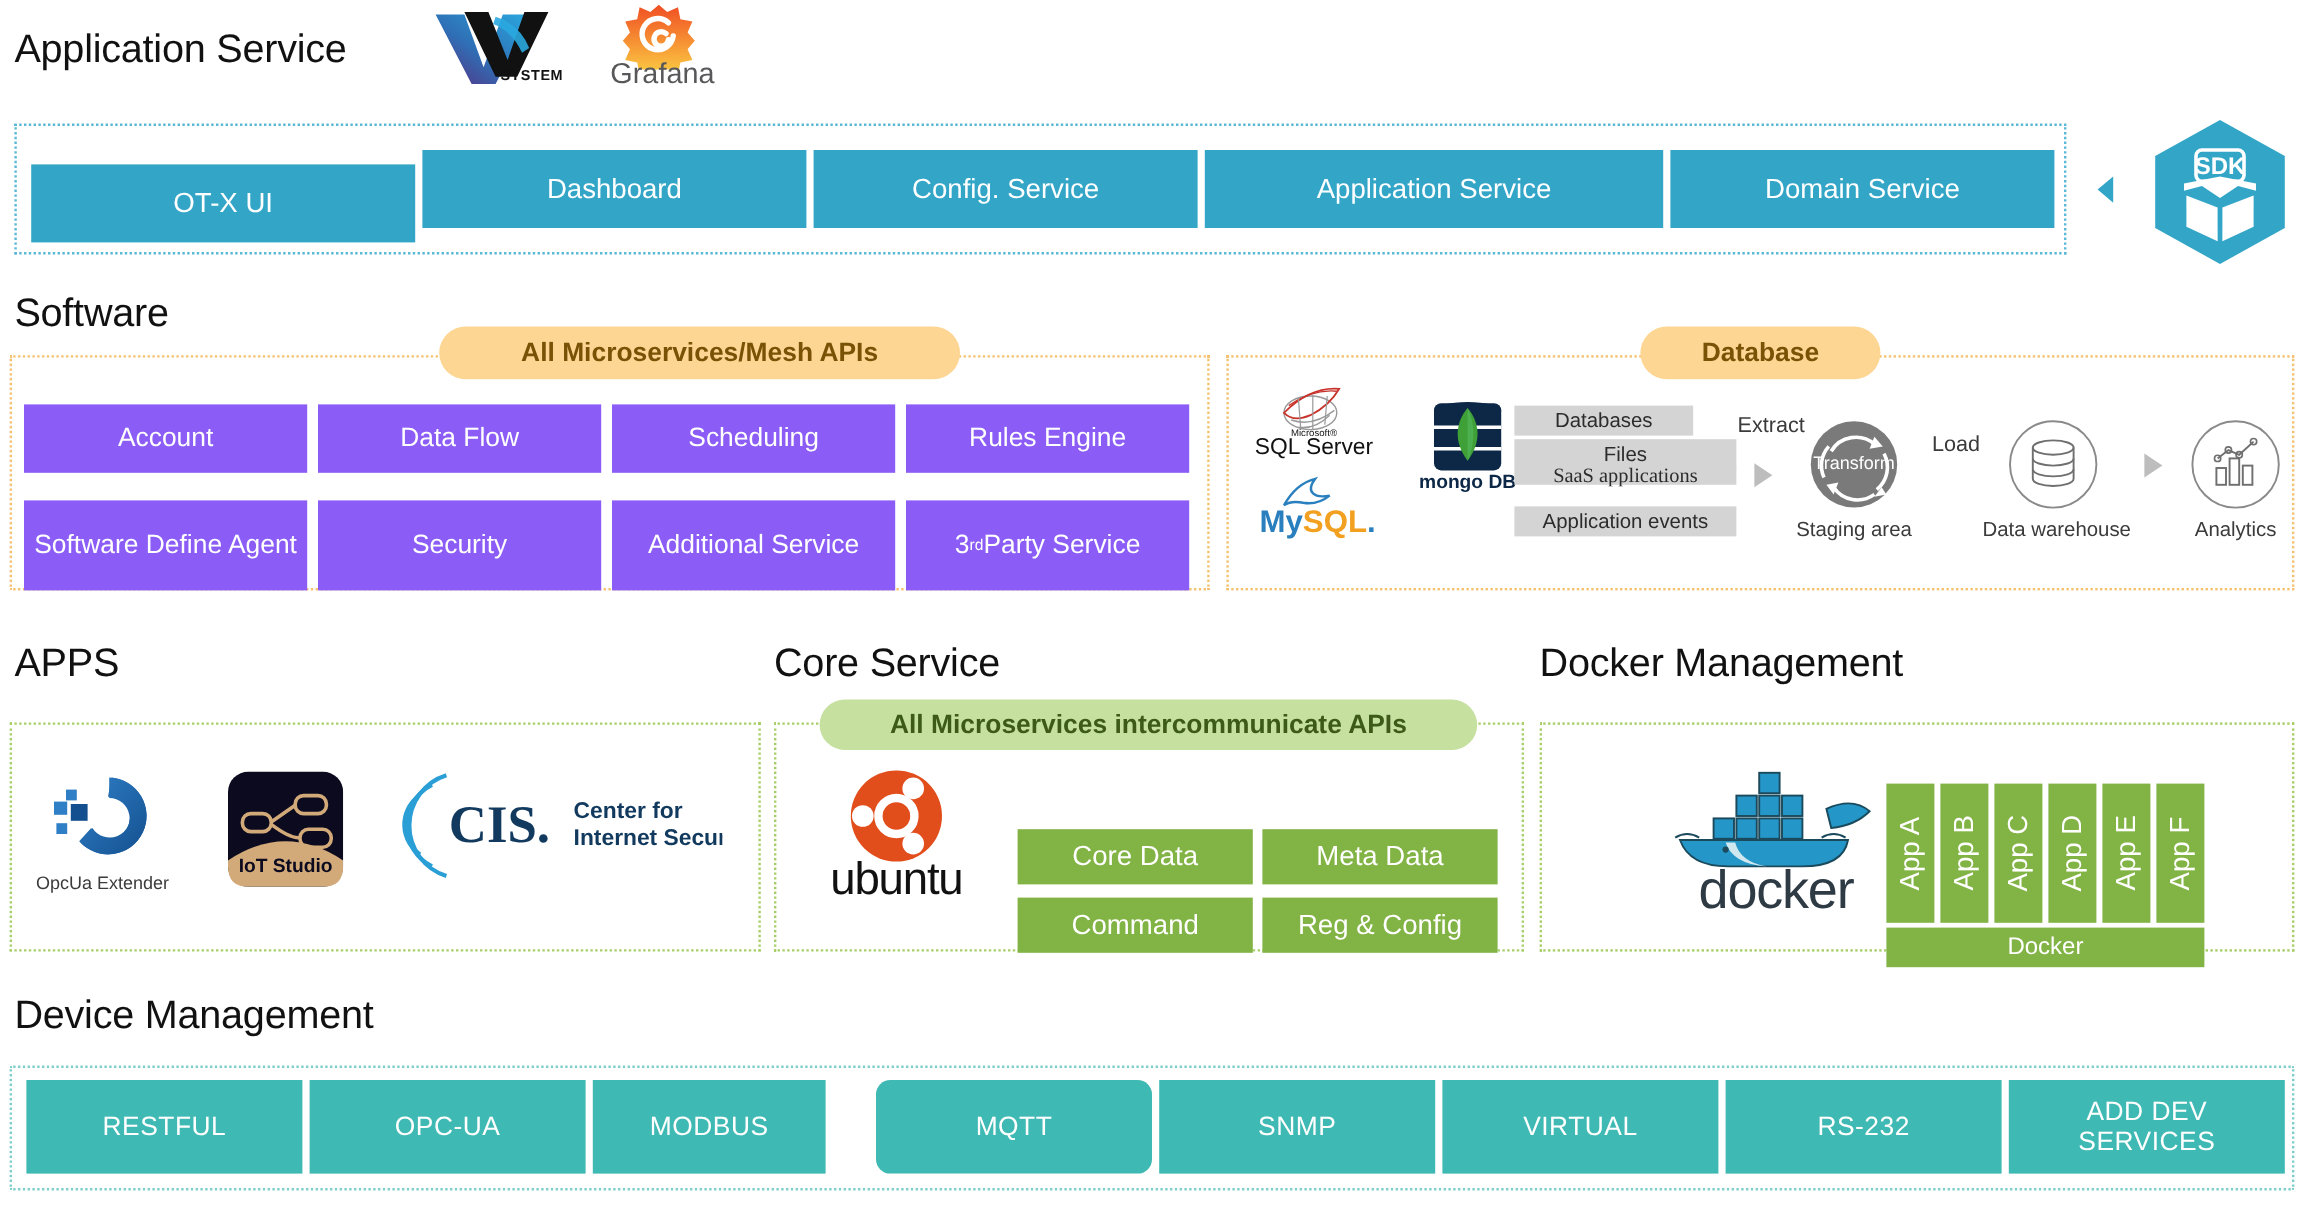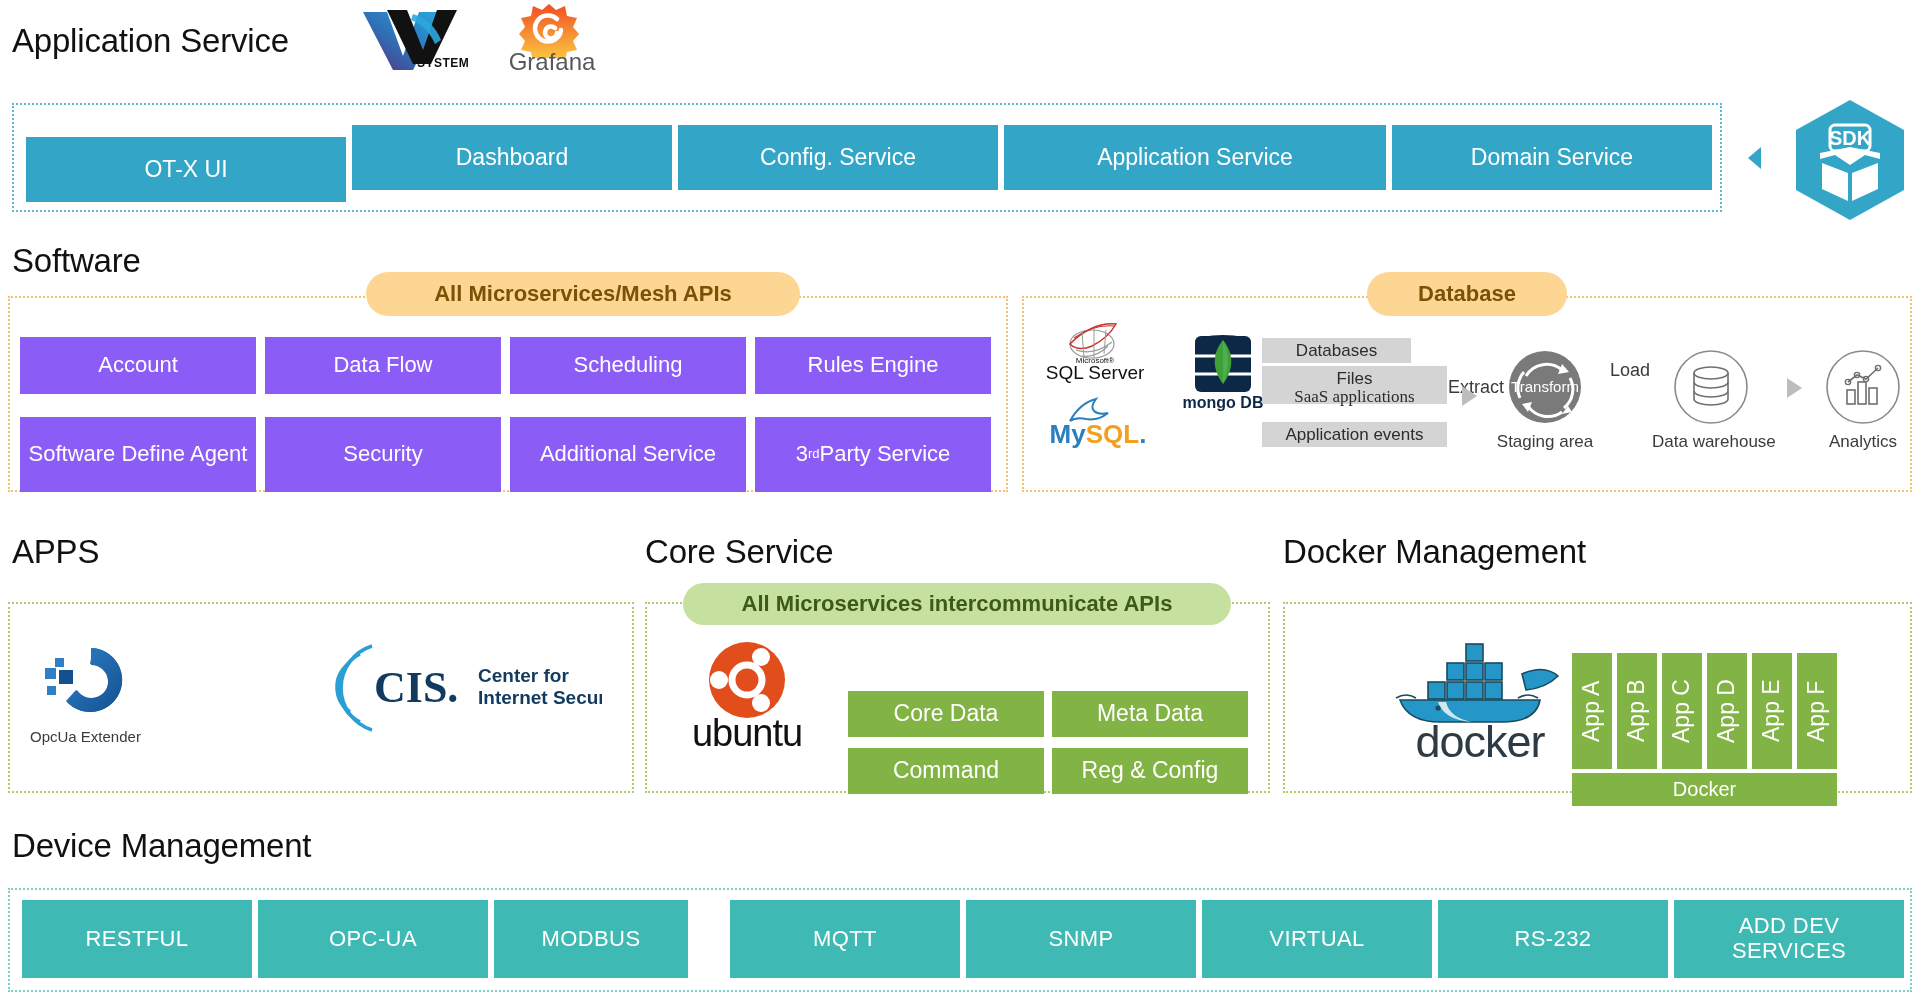--- a/index.html
+++ b/index.html
@@ -218,21 +218,21 @@
     </svg>
     <div style="position:absolute; left:0; top:68px; width:110px; text-align:center; font-size:16px;
                 font-weight:bold; color:#0d2847;">mongo DB</div>
   </div>
 
   <div class="grey-row" style="left:1262px; top:338px; width:149px; height:25px;">Databases</div>
   <div class="grey-row" style="left:1262px; top:366px; width:185px; height:25px;">Files</div>
   <div class="grey-row" style="left:1262px; top:390px; width:185px; height:14px;font-family:Liberation Serif, serif;">SaaS applications</div>
   <div class="grey-row" style="left:1262px; top:422px; width:185px; height:25px;">Application events</div>
 
-  <div class="etl-label" style="left:1448px; top:377px;">Extract</div>
+  <div class="etl-label" style="left:1448px; top:344px;">Extract</div>
   <div class="grey-tri" style="left:1462px; top:386px;"></div>
 
   <div class="raw" style="left:1506px; top:348px; width:78px; height:78px;">
     <svg width="78" height="78" viewBox="0 0 78 78">
       <circle cx="39" cy="39" r="36" fill="#7a7a7a"></circle>
       <path d="M20 28 A24 24 0 0 1 56 22" stroke="#fff" stroke-width="3" fill="none"></path>
       <polygon points="56,16 63,24 52,26" fill="#fff"></polygon>
       <path d="M64 30 A24 24 0 0 1 58 60" stroke="#fff" stroke-width="3" fill="none"></path>
       <polygon points="62,58 56,66 66,64" fill="#fff"></polygon>
       <path d="M56 64 A24 24 0 0 1 22 58" stroke="#fff" stroke-width="3" fill="none"></path>
@@ -290,20 +290,32 @@
       <path d="M52 8 A32 32 0 0 1 52 72 A32 32 0 0 1 28 61" fill="none" stroke="#2f7fc7" stroke-width="0"></path>
       <path d="M52 8 A32 32 0 1 1 27 61 L37 50 A17 17 0 1 0 52 25 Z" fill="url(#opcg)"></path>
       <rect x="16" y="18" width="9" height="9" fill="#2f7fc7"></rect>
       <rect x="6" y="28" width="11" height="11" fill="#2f7fc7"></rect>
       <rect x="20" y="30" width="14" height="14" fill="#14508f"></rect>
       <rect x="8" y="46" width="9" height="9" fill="#2f7fc7"></rect>
     </svg>
     <div class="logo-cap" style="left:0; top:88px; width:110px;">OpcUa Extender</div>
   </div>
 
+  <div class="raw" style="left:190px; top:643px; width:96px; height:96px;">
+    <svg width="96" height="96" viewBox="0 0 96 96">
+      <rect x="0" y="0" width="96" height="96" rx="17" fill="#0b0a1f"></rect>
+      <path d="M0 74 Q48 42 96 74 L96 79 Q96 96 79 96 L17 96 Q0 96 0 79 Z" fill="#d2aa79"></path>
+      <rect x="12" y="35" width="24" height="15" rx="7" fill="none" stroke="#d2aa79" stroke-width="3"></rect>
+      <rect x="56" y="20" width="26" height="15" rx="7" fill="none" stroke="#d2aa79" stroke-width="3"></rect>
+      <rect x="60" y="48" width="26" height="15" rx="7" fill="none" stroke="#d2aa79" stroke-width="3"></rect>
+      <path d="M36 42 L56 28" stroke="#d2aa79" stroke-width="3" fill="none"></path>
+      <path d="M36 44 Q52 56 60 55" stroke="#d2aa79" stroke-width="3" fill="none"></path>
+      <text x="48" y="84" font-family="Liberation Sans, sans-serif" font-size="16" font-weight="bold" fill="#0b0a1f" text-anchor="middle">IoT Studio</text>
+    </svg>
+  </div>
 
   <div class="raw" style="left:330px; top:638px; width:272px; height:100px;">
     <svg width="272" height="100" viewBox="0 0 272 100">
       <path d="M42 8 A44 44 0 0 0 42 92" stroke="#2a9fd6" stroke-width="3.5" fill="none"></path>
       <path d="M30 16 A38 38 0 0 0 30 84" stroke="#2a9fd6" stroke-width="3.5" fill="none"></path>
       <path d="M18 26 A30 30 0 0 0 20 74" stroke="#2a9fd6" stroke-width="3.5" fill="none"></path>
       <text x="44" y="64" font-family="Liberation Serif, serif" font-size="44" font-weight="bold" fill="#123a5e">CIS.</text>
       <text x="148" y="44" font-family="Liberation Sans, sans-serif" font-size="19" font-weight="bold" fill="#123a5e">Center for</text>
       <text x="148" y="66" font-family="Liberation Sans, sans-serif" font-size="19" font-weight="bold" fill="#123a5e">Internet Security®</text>
     </svg>
@@ -368,21 +380,21 @@
 
   <div class="tile green" style="left:1572px; top:773px; width:265px; height:33px; font-size:20px;">Docker</div>
 
   <div class="section-title" style="left:12px; top:827px;">Device Management</div>
 
   <div class="dbox teal" style="left:8px; top:888px; width:1904px; height:104px;"></div>
 
   <div class="tile teal" style="left:22px; top:900px; width:230px; height:78px;">RESTFUL</div>
   <div class="tile teal" style="left:258px; top:900px; width:230px; height:78px;">OPC-UA</div>
   <div class="tile teal" style="left:494px; top:900px; width:194px; height:78px;">MODBUS</div>
-  <div class="tile teal" style="left:730px; top:900px; width:230px; height:78px;">MQTT</div>
+  <div class="tile teal" style="left:730px; top:900px; width:230px; height:78px;border-radius:12px;">MQTT</div>
   <div class="tile teal" style="left:966px; top:900px; width:230px; height:78px;">SNMP</div>
   <div class="tile teal" style="left:1202px; top:900px; width:230px; height:78px;">VIRTUAL</div>
   <div class="tile teal" style="left:1438px; top:900px; width:230px; height:78px;">RS-232</div>
   <div class="tile teal" style="left:1674px; top:900px; width:230px; height:78px; flex-direction:column;">
     <span>ADD DEV</span>
     <span>SERVICES</span>
   </div>
 
 </div>
 

